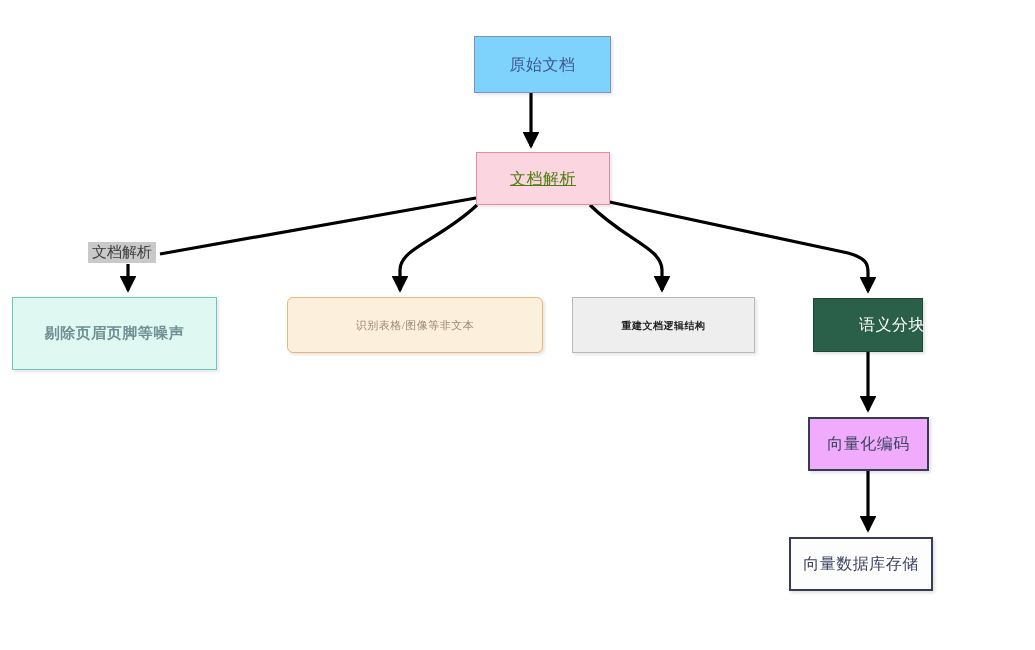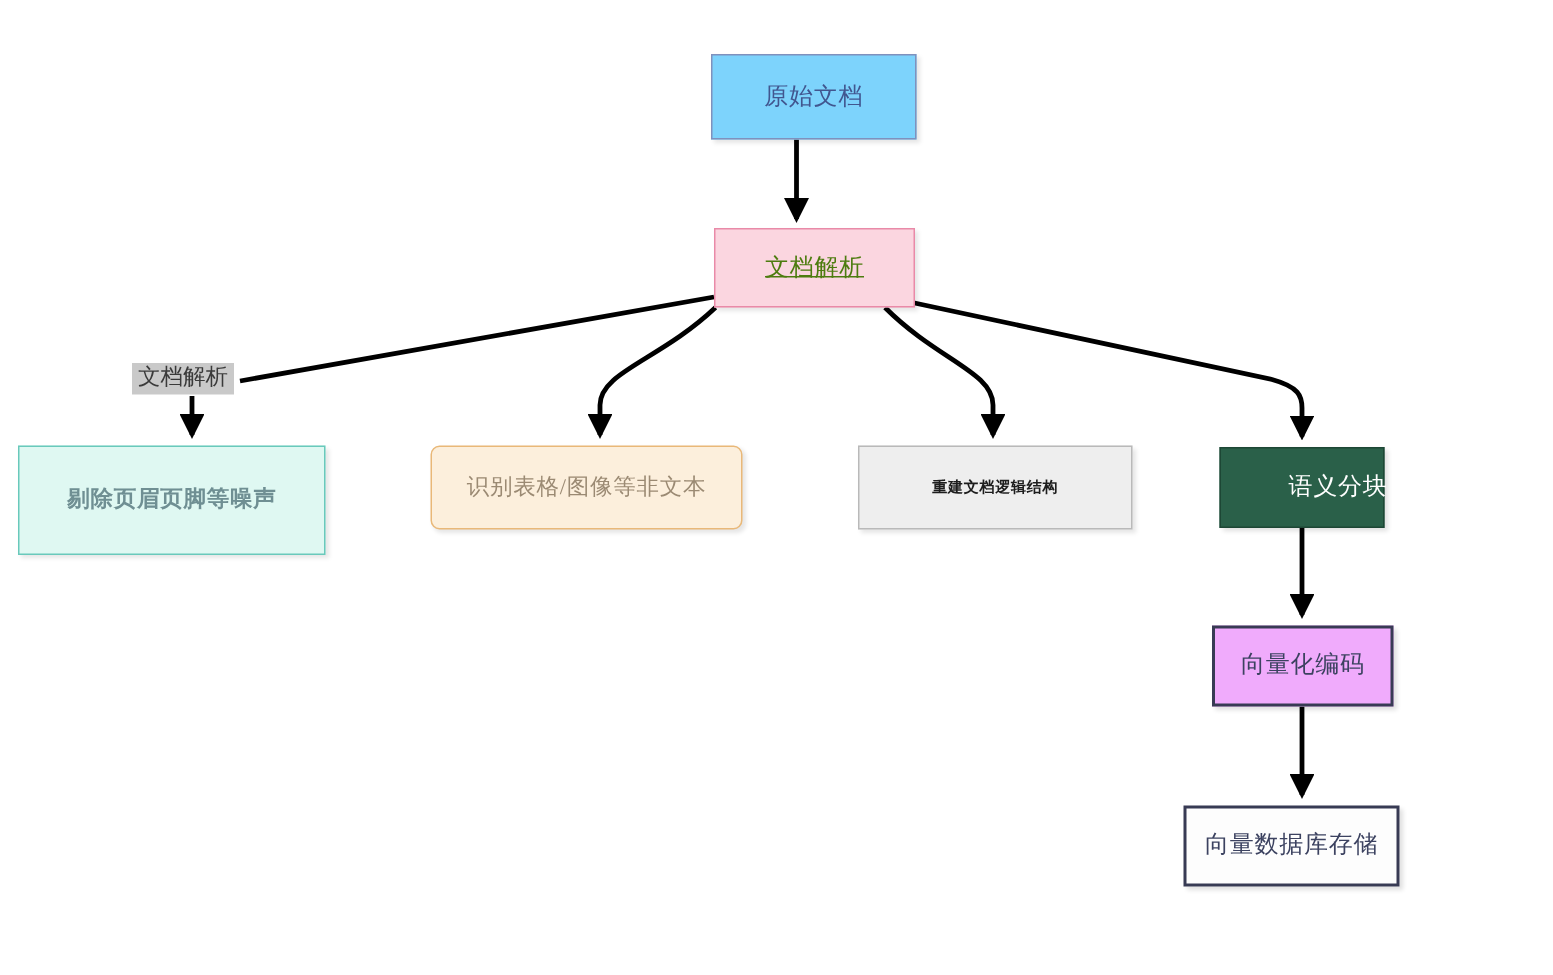--- a/index.html
+++ b/index.html
@@ -62,25 +62,25 @@
     left: 12px; top: 297px; width: 205px; height: 73px;
     background: #dff8f2;
     border: 1.4px solid #69c9bb;
     color: #6f8f93;
     font-size: 15px;
     box-shadow: 2px 2px 3px rgba(0,0,0,0.10);
     font-weight: bold;
   }
   
   .n-nontext {
-    left: 287px; top: 297px; width: 208px; height: 56px;
+    left: 287px; top: 297px; width: 256px; height: 56px;
     background: #fcefdc;
     border: 1.4px solid #e9b878;
     color: #9b8a73;
-    font-size: 15px;
+    font-size: 11px;
     border-radius: 6px;
     box-shadow: 2px 2px 3px rgba(0,0,0,0.10);
     font-family: Liberation Serif, serif;
   }
   
   .n-structure {
     left: 572px; top: 297px; width: 183px; height: 56px;
     background: #eeeeee;
     border: 1.4px solid #b9b9b9;
     color: #1d1d1d;

